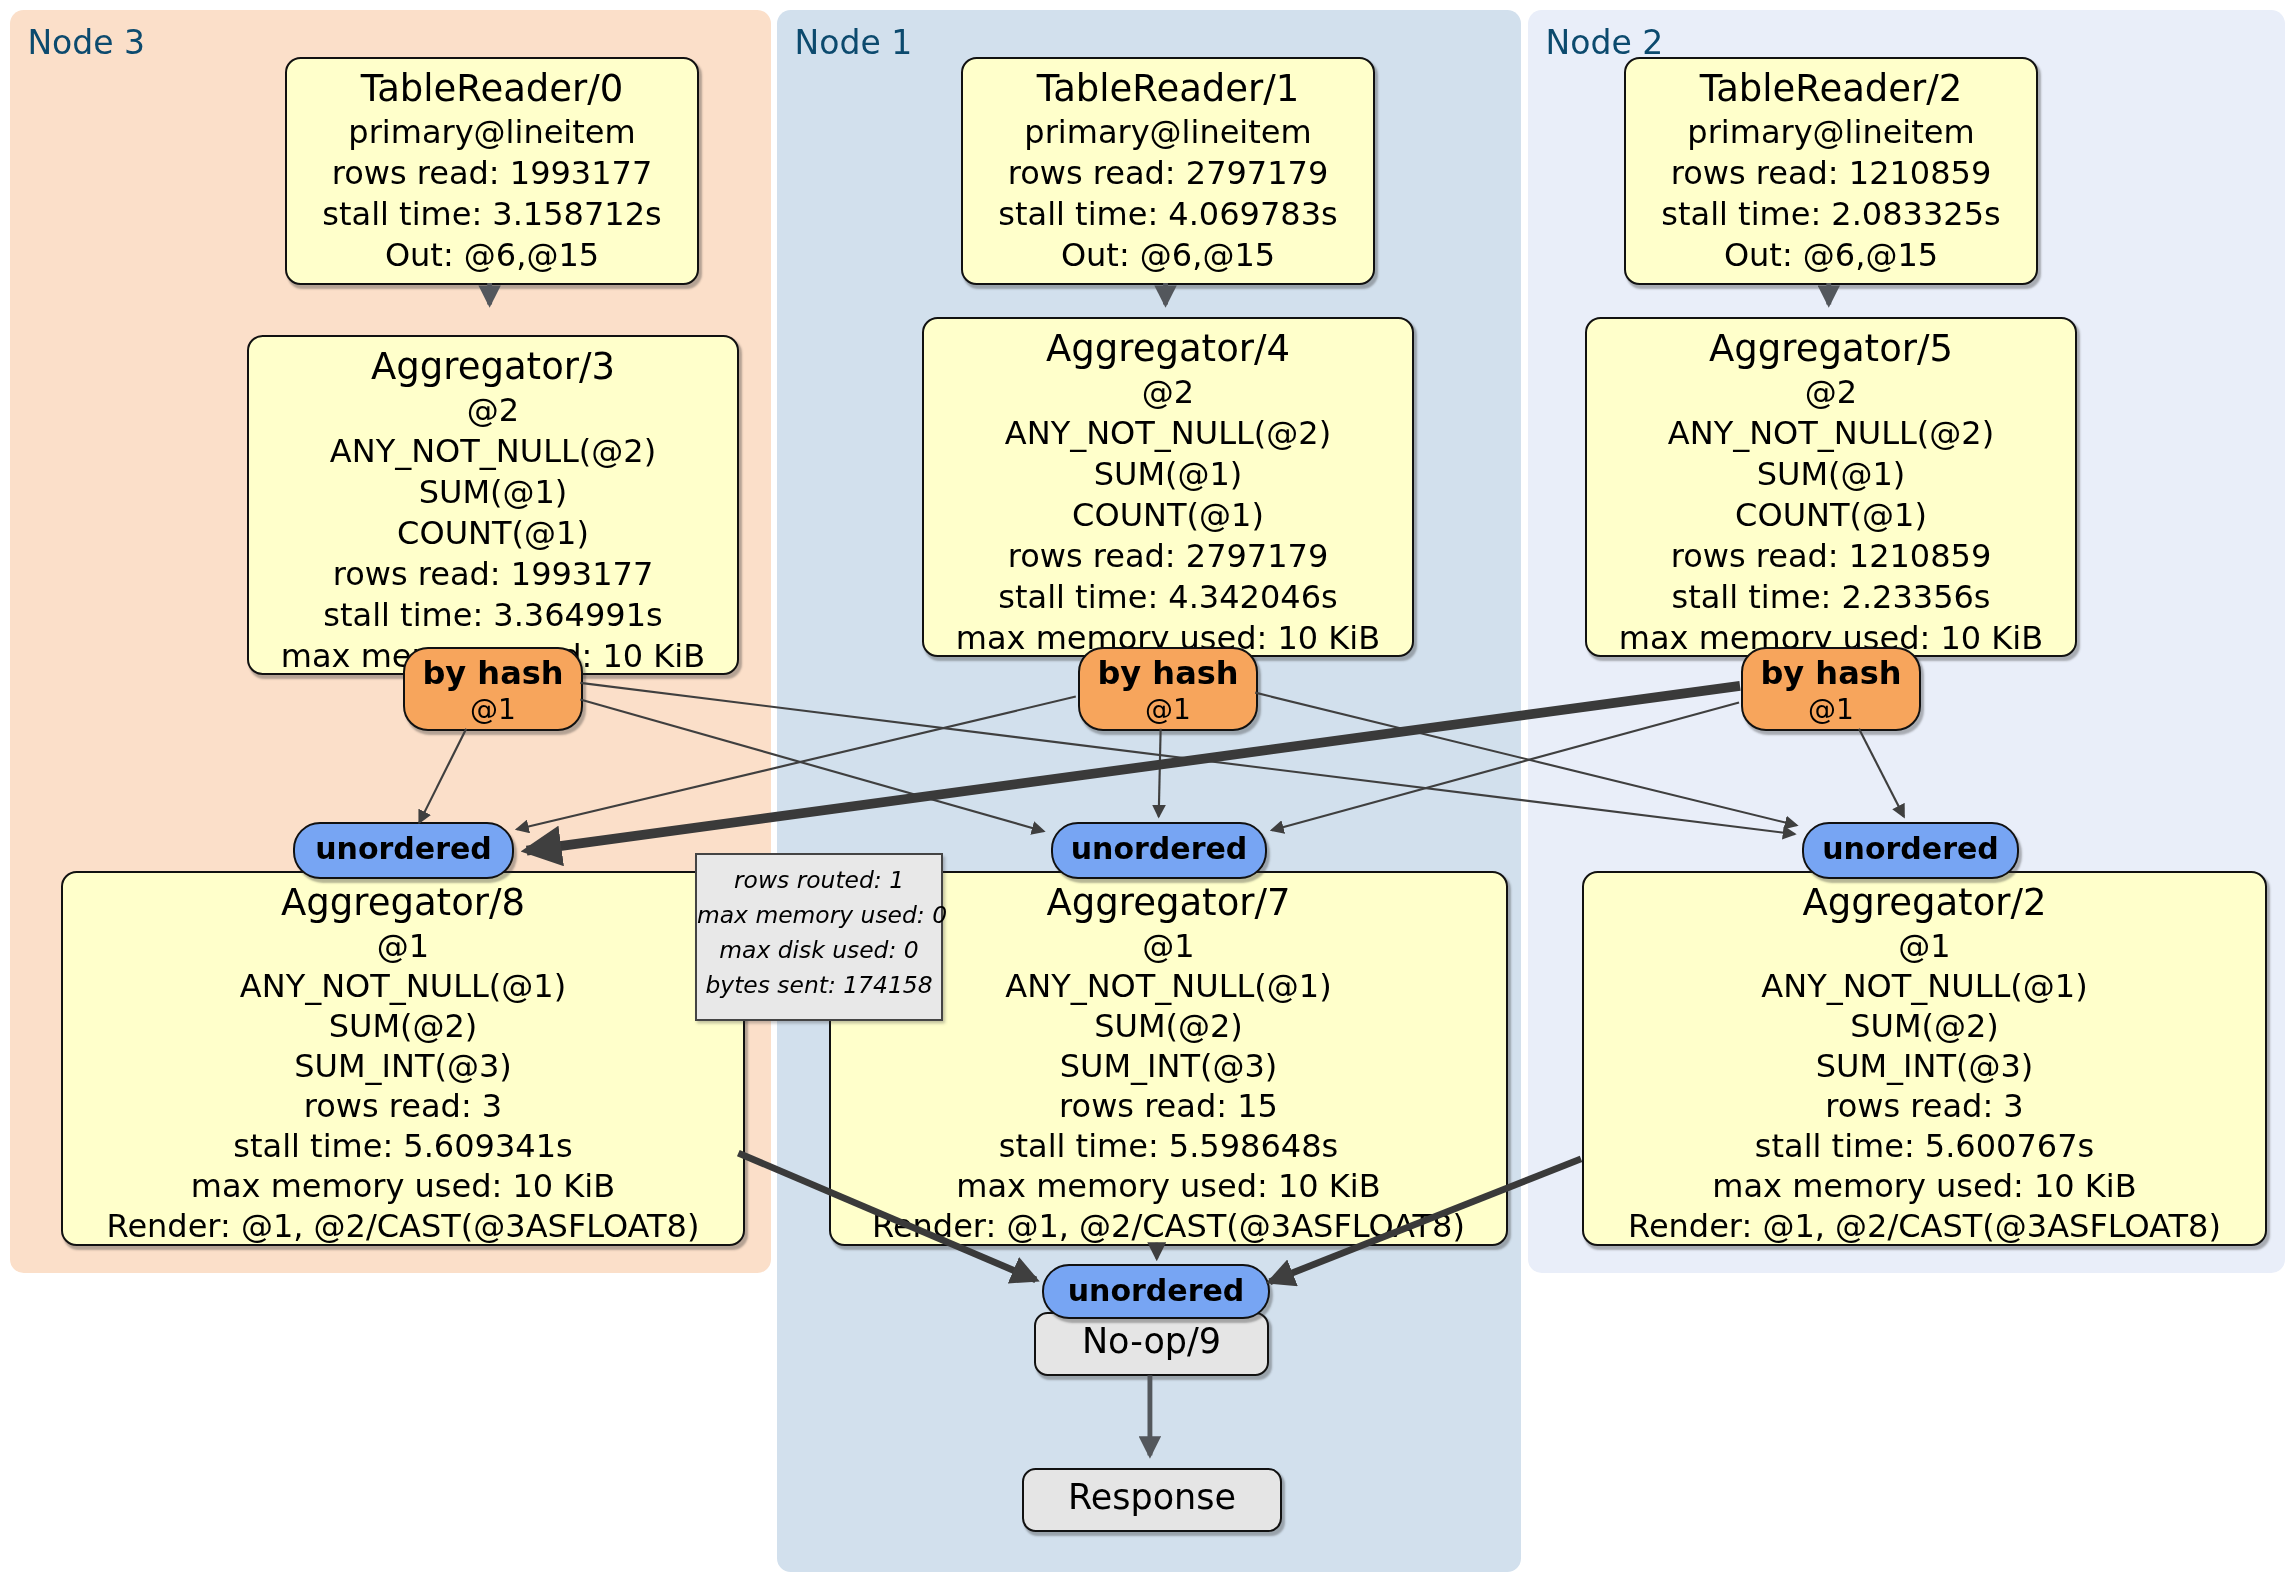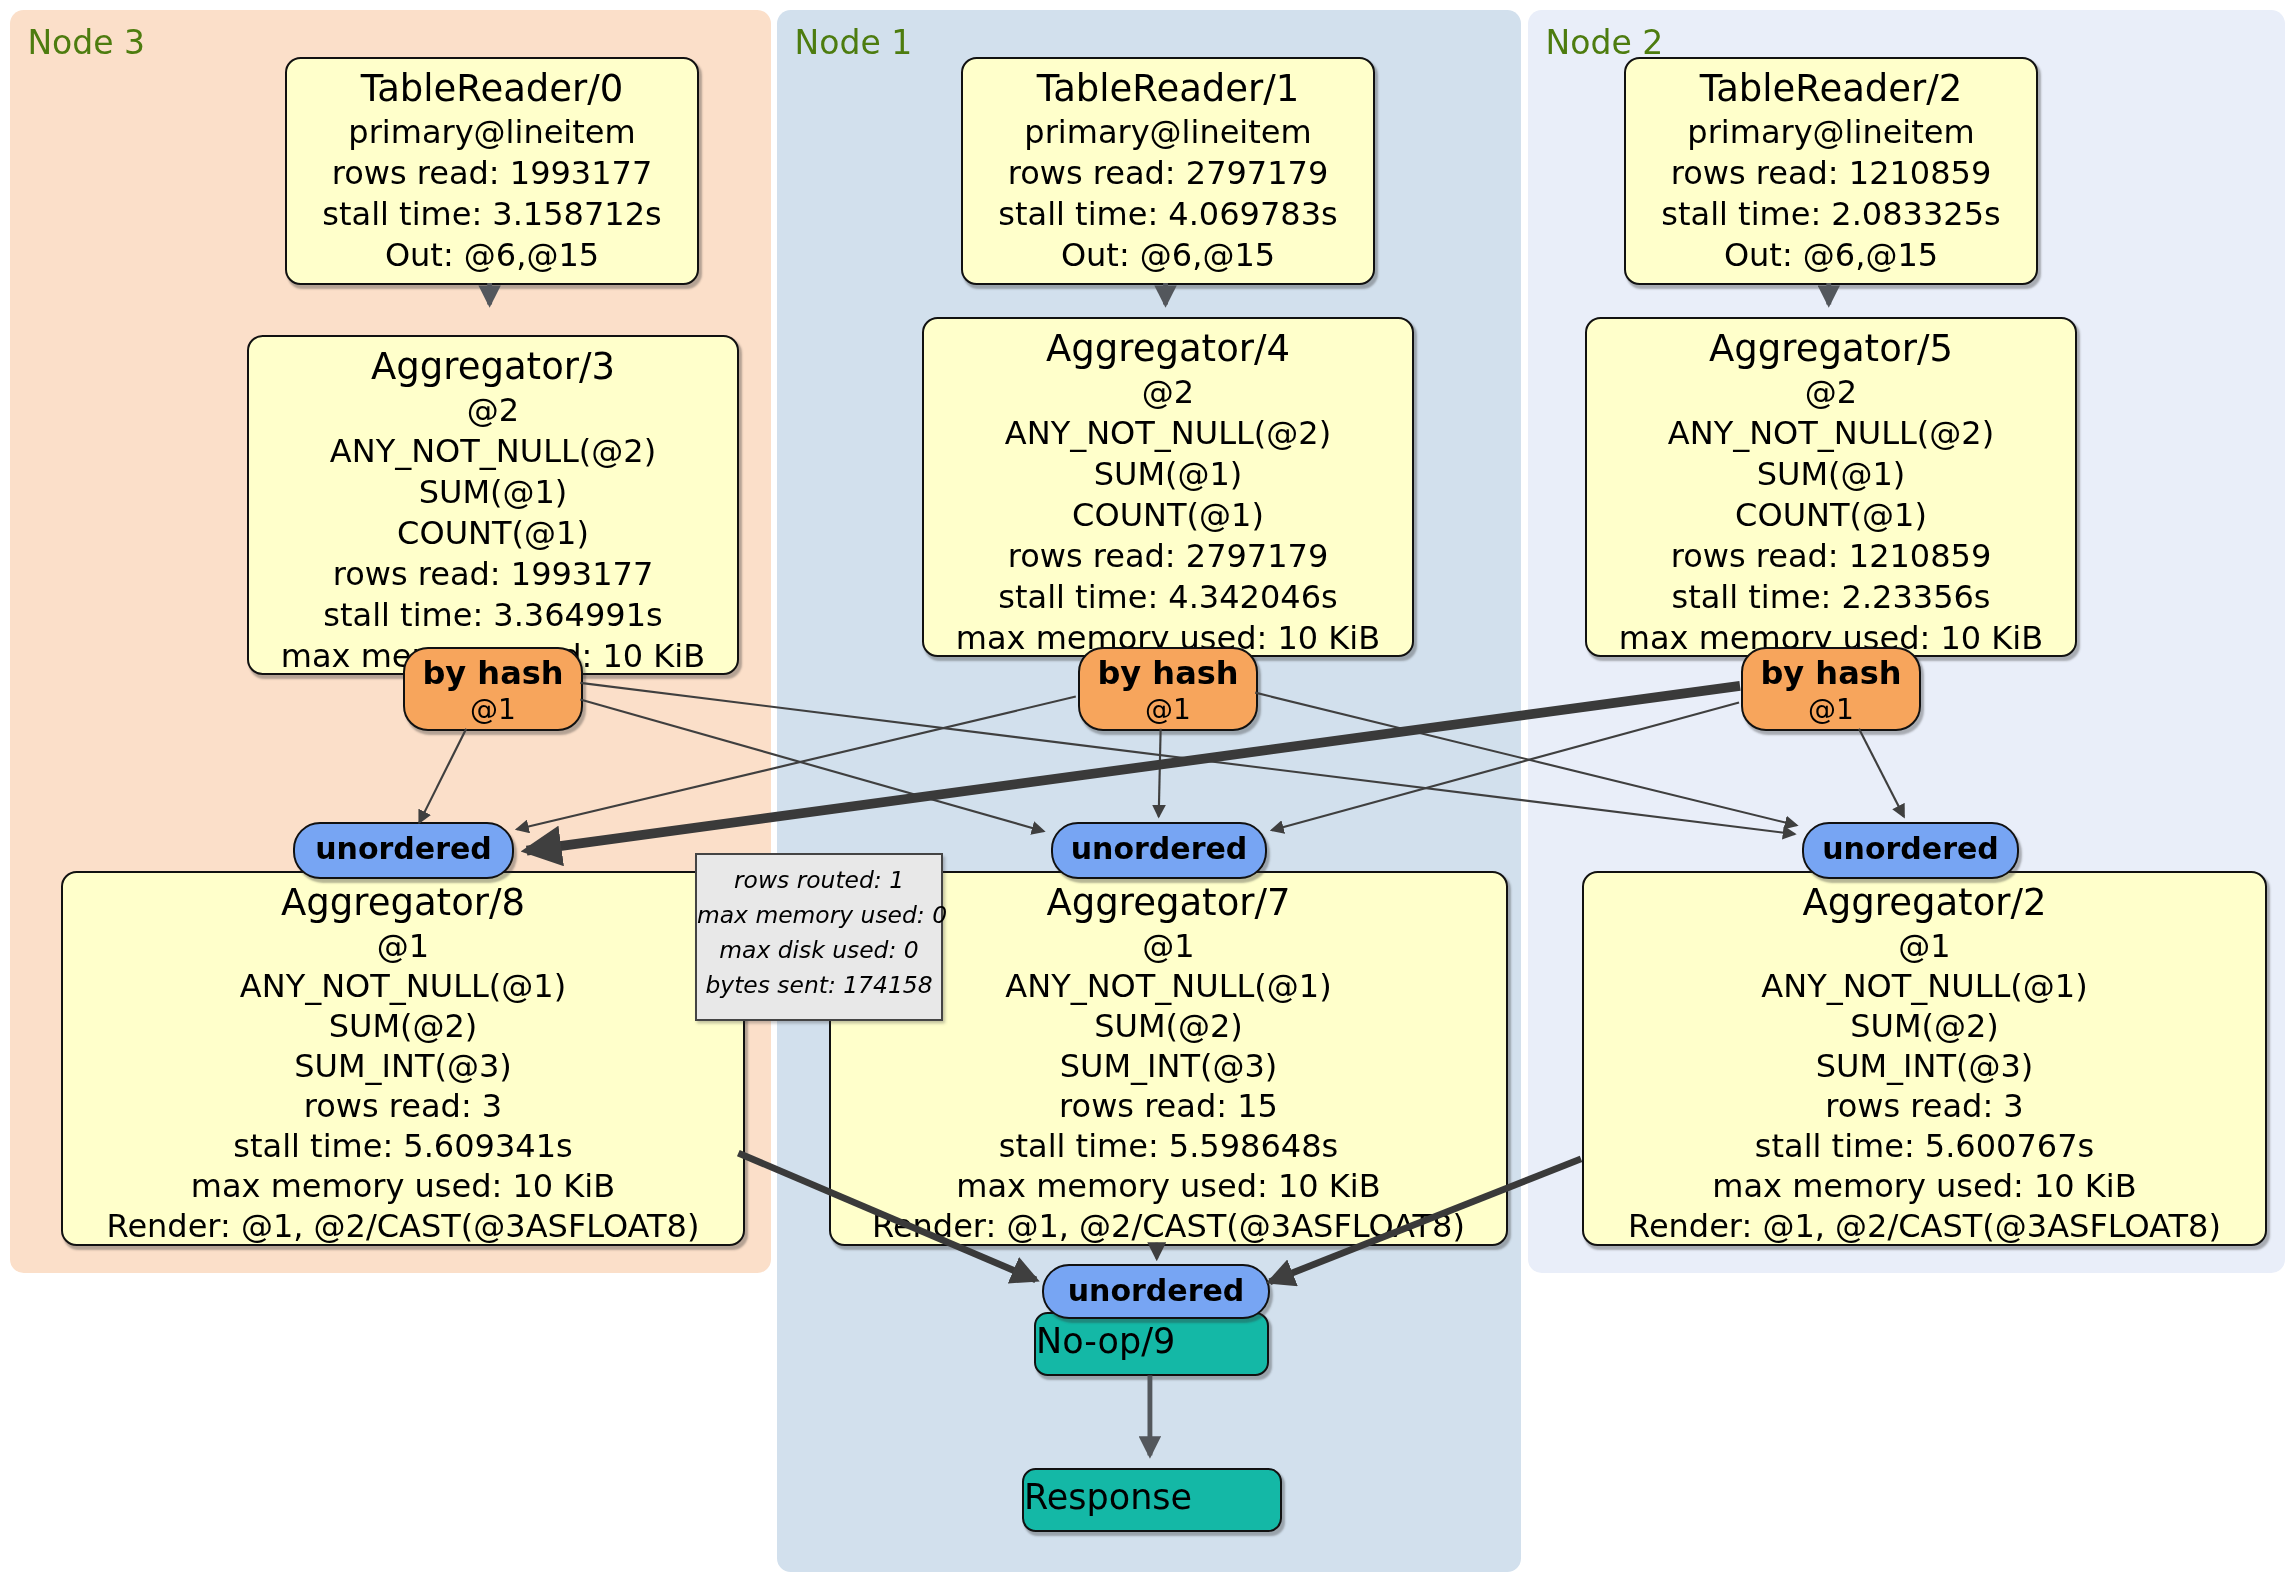--- a/index.html
+++ b/index.html
@@ -1,29 +1,29 @@
 <!DOCTYPE html>
 <html><head>
 <meta charset="utf-8">
 <style>
   html,body{margin:0;padding:0;background:#ffffff;}
   body{width:2294px;height:1596px;position:relative;font-family:"DejaVu Sans",sans-serif;color:#000;}
   #canvas{position:absolute;left:0;top:0;width:2294px;height:1596px;overflow:hidden;}
 
   .region{position:absolute;border-radius:13.7px;z-index:1;}
-  .region-label{position:absolute;left:17.6px;top:13.7px;font-size:33px;color:#4d7c0f;}
+  .region-label{position:absolute;left:17.6px;top:13.7px;font-size:33px;color:#0c4a6e;}
 
   .proc{position:absolute;background:#ffffcb;border:2.9px solid #111;border-radius:15.6px;
         box-shadow:2.9px 3.9px 2px rgba(50,50,50,0.35);z-index:2;text-align:center;}
   .ptitle{font-size:37px;font-weight:normal;line-height:47px;padding-top:5.9px;}
   .pline{font-size:32px;line-height:41px;white-space:nowrap;}
   .proc.tight .pline{line-height:40px;}
 
-  .small-proc{position:absolute;background:#14b8a6;border:2.9px solid #111;border-radius:13.7px;
-        box-shadow:2.9px 3.9px 2px rgba(50,50,50,0.35);z-index:2;}
+  .small-proc{position:absolute;background:#e5e5e5;border:2.9px solid #111;border-radius:13.7px;
+        box-shadow:2.9px 3.9px 2px rgba(50,50,50,0.35);z-index:2;text-align:center;}
   .small-proc .ptitle{font-size:35px;line-height:55px;padding-top:0;}
 
   .router{position:absolute;background:#f7a55c;border:2.9px solid #111;border-radius:25px;
         box-shadow:2.9px 3.9px 2px rgba(50,50,50,0.35);z-index:3;text-align:center;}
   .rtitle{font-size:32px;font-weight:bold;line-height:41px;padding-top:3.9px;}
   .rsub{font-size:28px;line-height:31px;}
 
   .sync{position:absolute;background:#77a5f3;border:2.9px solid #111;border-radius:27px;
         box-shadow:2.9px 3.9px 2px rgba(50,50,50,0.35);z-index:3;text-align:center;}
   .sync .slabel{font-size:30px;font-weight:bold;line-height:49px;}

